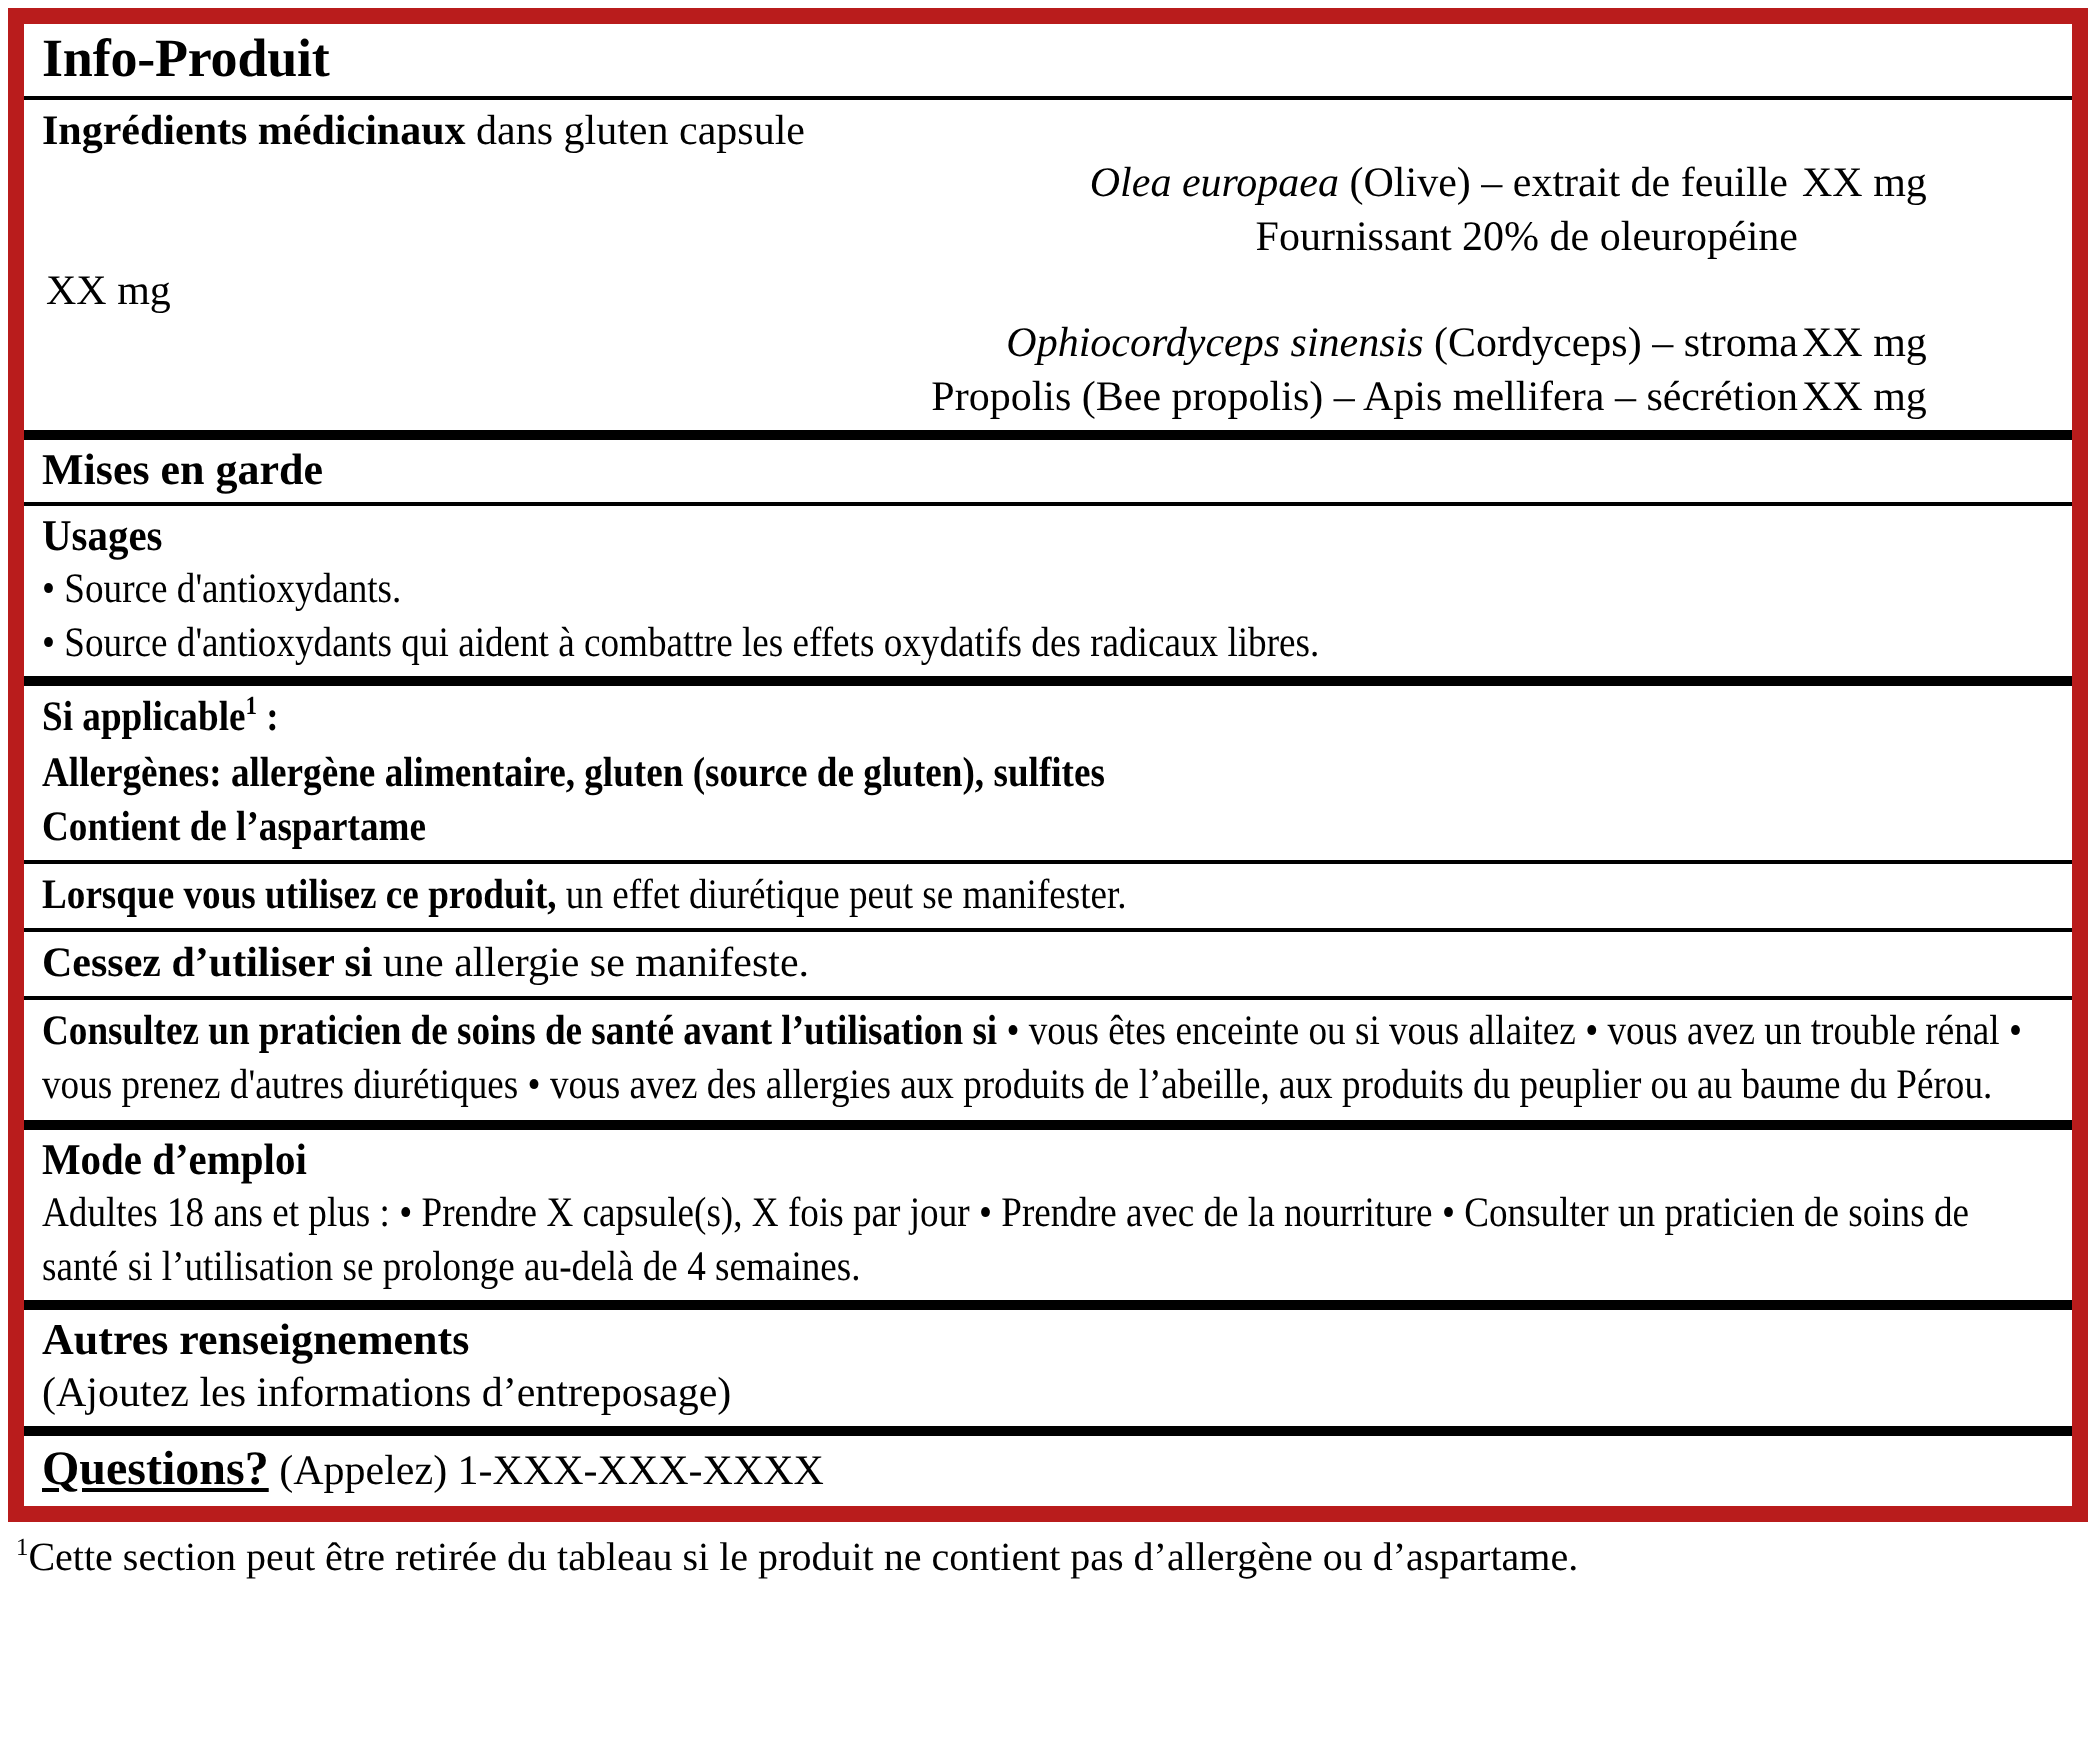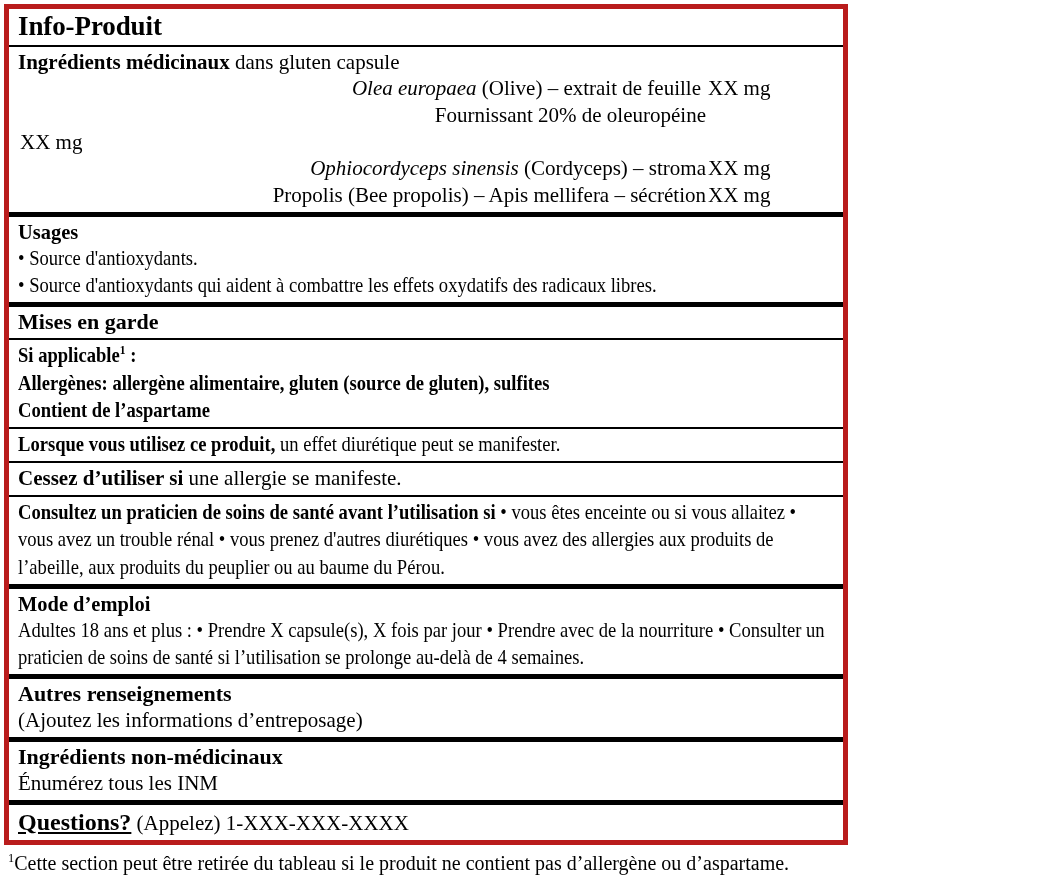--- a/index.html
+++ b/index.html
@@ -18,23 +18,23 @@
   .label-wrap {
     width: 1048px;
     height: 878px;
     box-sizing: border-box;
     padding: 4px 4px 0 4px;
     position: relative;
   }
 
   
   .facts-table {
-    border: 5px solid #b91c1c;
+    border: 8px solid #b91c1c;
     box-sizing: border-box;
-    width: 844px;
+    width: 1040px;
   }
 
   
   .block {
     border-bottom: 5px solid #000;
   }
   .block:last-child { border-bottom: none; }
 
   
   .subrow {
@@ -150,32 +150,32 @@
         </div>
 
         <div class="ing-line">
           <span class="ing-name"><span class="ital"></span><span>Propolis (Bee propolis) – Apis mellifera – sécrétion</span></span>
           <span class="ing-amt">XX mg</span>
         </div>
 
       </div>
     </div>
 
+    <div class="block" style="border-bottom-width:2px;">
+      <div class="pad heading">Mises en garde</div>
+    </div>
+
     <div class="block">
       <div class="pad">
         <div class="heading-cond">Usages</div>
         <span class="cond">• Source d'antioxydants.</span>
         <span class="cond">• Source d'antioxydants qui aident à combattre les effets oxydatifs des radicaux libres.</span>
       </div>
     </div>
 
-    <div class="block" style="border-bottom-width:2px;">
-      <div class="pad heading">Mises en garde</div>
-    </div>
-
     <div class="block">
 
       <div class="subrow pad">
         <span class="cond bold"><span>Si applicable</span><span class="sup">1</span><span> :</span></span>
         <span class="cond bold">Allergènes: allergène alimentaire, gluten (source de gluten), sulfites</span>
         <span class="cond bold">Contient de l’aspartame</span>
       </div>
 
       <div class="subrow pad">
         <span class="cond"><span class="bold">Lorsque vous utilisez ce produit,</span><span> un effet diurétique peut se manifester.</span></span>
@@ -200,26 +200,20 @@
       </div>
     </div>
 
     <div class="block">
       <div class="pad">
         <div class="heading">Autres renseignements</div>
         <div class="plain-line">(Ajoutez les informations d’entreposage)</div>
       </div>
     </div>
 
-    <div class="block">
-      <div class="pad">
-        <div class="heading">Ingrédients non-médicinaux</div>
-        <div class="plain-line">Énumérez tous les INM</div>
-      </div>
-    </div>
 
     <div class="block">
       <div class="pad plain-line">
         <span class="bold" style="font-size:24px;text-decoration:underline;">Questions?</span><span> (Appelez) 1-XXX-XXX-XXXX</span>
       </div>
     </div>
 
   </div>
 
   <div class="footnote">

